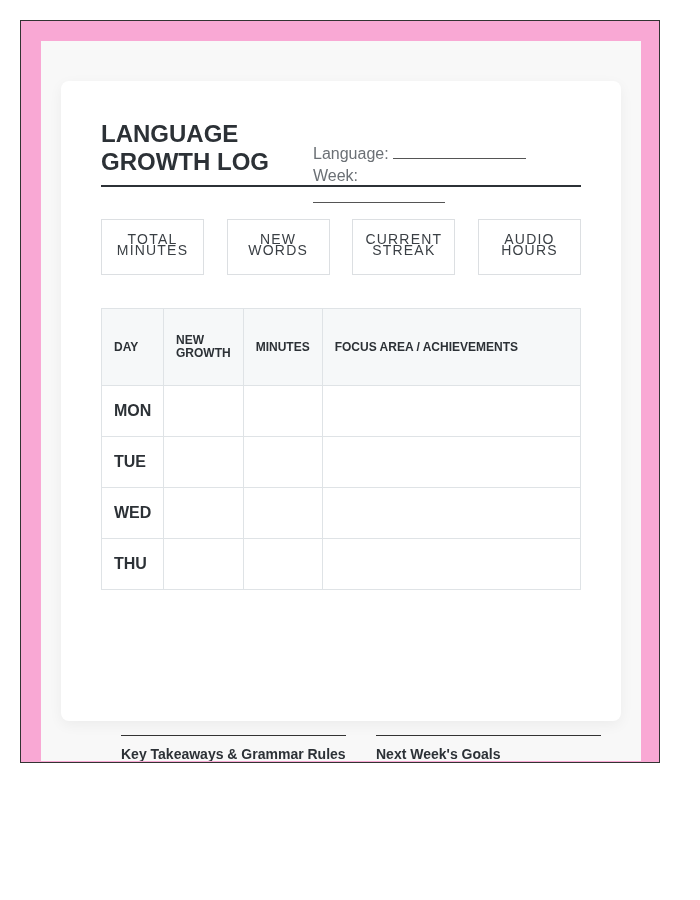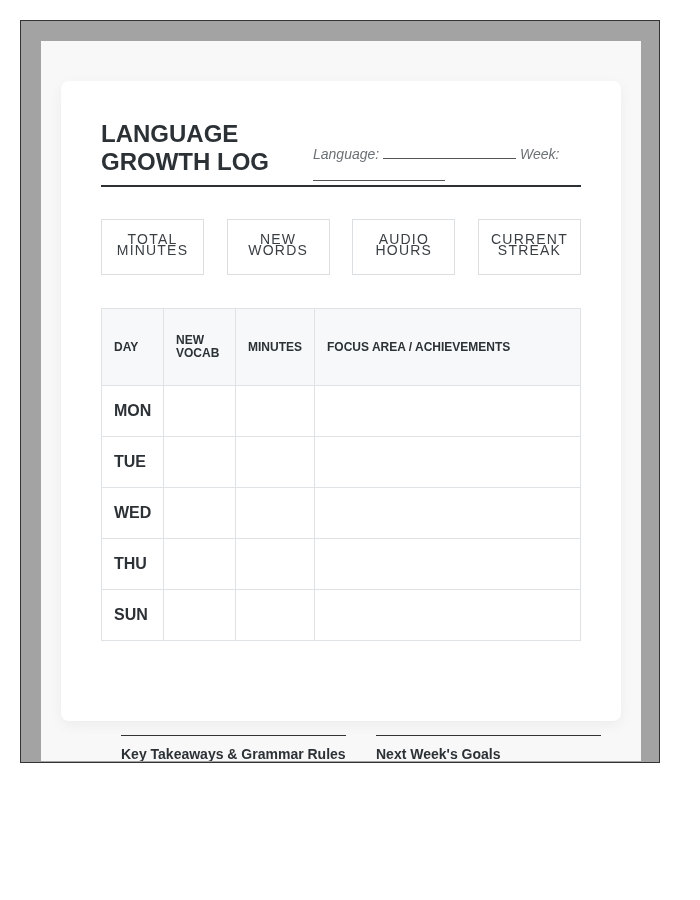--- a/index.html
+++ b/index.html
@@ -1,21 +1,21 @@
 <!DOCTYPE html>
 <html><head>
   <meta charset="utf-8">
   <style>
     html, body { margin: 0; padding: 0; background: #ffffff; }
     body { width: 700px; height: 900px; position: relative; font-family: "Liberation Sans", sans-serif; color: #2c3136; }
-    .frame { position: absolute; left: 20px; top: 20px; width: 640px; height: 743px; border: 1px solid #333; box-sizing: border-box; overflow: hidden; background: #a3a3a3; }
+    .frame { position: absolute; left: 20px; top: 20px; width: 640px; height: 743px; border: 1px solid #333; box-sizing: border-box; overflow: hidden; background: #f9a8d4; }
     .backdrop { position: absolute; left: 20px; top: 20px; width: 600px; height: 720px; background: #f8f8f8; overflow: hidden; }
     .card { position: absolute; left: 20px; top: 40px; width: 560px; height: 640px; background: #fff; border-radius: 8px; box-shadow: 0 4px 14px rgba(0,0,0,0.05); }
     .title { position: absolute; left: 40px; top: 39px; font-size: 24px; font-weight: 700; line-height: 28px; color: #2c3136; width: 200px; }
-    .meta { position: absolute; left: 252px; top: 62px; width: 260px; font-size: 14px; line-height: 22px; color: #6b7075; font-style: italic; }
+    .meta { position: absolute; left: 252px; top: 62px; width: 260px; font-size: 16px; line-height: 22px; color: #6b7075; }
     .blank { display: inline-block; border-bottom: 1px solid #555; height: 14px; vertical-align: baseline; }
     .blank.lang { width: 133px; }
     .blank.week { width: 132px; }
     .rule { position: absolute; left: 40px; top: 104px; width: 480px; height: 2px; background: #2c3136; }
     .stats { position: absolute; left: 40px; top: 138px; width: 480px; height: 58px; display: flex; justify-content: space-between; }
     .stat { width: 103px; height: 56px; border: 1px solid #dcdfe2; display: flex; align-items: center; justify-content: center; text-align: center; font-size: 14px; letter-spacing: 1.2px; line-height: 11px; color: #3a3f44; padding-bottom: 4px; box-sizing: border-box; }
     table.log { position: absolute; left: 40px; top: 227px; width: 480px; border-collapse: collapse; }
     table.log th, table.log td { border: 1px solid #dfe3e6; }
     table.log th { background: #f6f8f9; height: 52px; font-size: 12px; font-weight: 700; text-align: left; padding: 12px 12px; line-height: 13px; color: #2c3136; }
     table.log td { height: 48px; }
@@ -52,47 +52,47 @@
             </div>
         </div>
         <div class="stat">
           <div>
               <div>NEW</div>
               <div>WORDS</div>
             </div>
         </div>
         <div class="stat">
           <div>
-              <div>AUDIO</div>
-              <div>HOURS</div>
+              <div>CURRENT</div>
+              <div>STREAK</div>
             </div>
         </div>
         <div class="stat">
           <div>
-              <div>CURRENT</div>
-              <div>STREAK</div>
+              <div>AUDIO</div>
+              <div>HOURS</div>
             </div>
         </div>
       </div>
 
       <table class="log">
         <colgroup>
             <col style="width:62px">
             <col style="width:72px">
             <col style="width:79px">
             <col>
           </colgroup>
         <thead>
           <tr>
             <th>
                 <div>DAY</div>
               </th>
             <th>
                 <div>NEW</div>
-                <div>VOCAB</div>
+                <div>GROWTH</div>
               </th>
             <th>
                 <div>MINUTES</div>
               </th>
             <th>
                 <div>FOCUS AREA / ACHIEVEMENTS</div>
               </th>
           </tr>
         </thead>
         <tbody>
@@ -113,26 +113,20 @@
             <td></td>
             <td></td>
             <td></td>
           </tr>
           <tr>
             <td class="day">THU</td>
             <td></td>
             <td></td>
             <td></td>
           </tr>
-          <tr>
-            <td class="day">SUN</td>
-            <td></td>
-            <td></td>
-            <td></td>
-          </tr>
         </tbody>
       </table>
     </div>
 
     <div class="notes right">
       <div class="line"></div>
       <div>Next Week's Goals</div>
     </div>
     <div class="notes left">
       <div class="line"></div>

